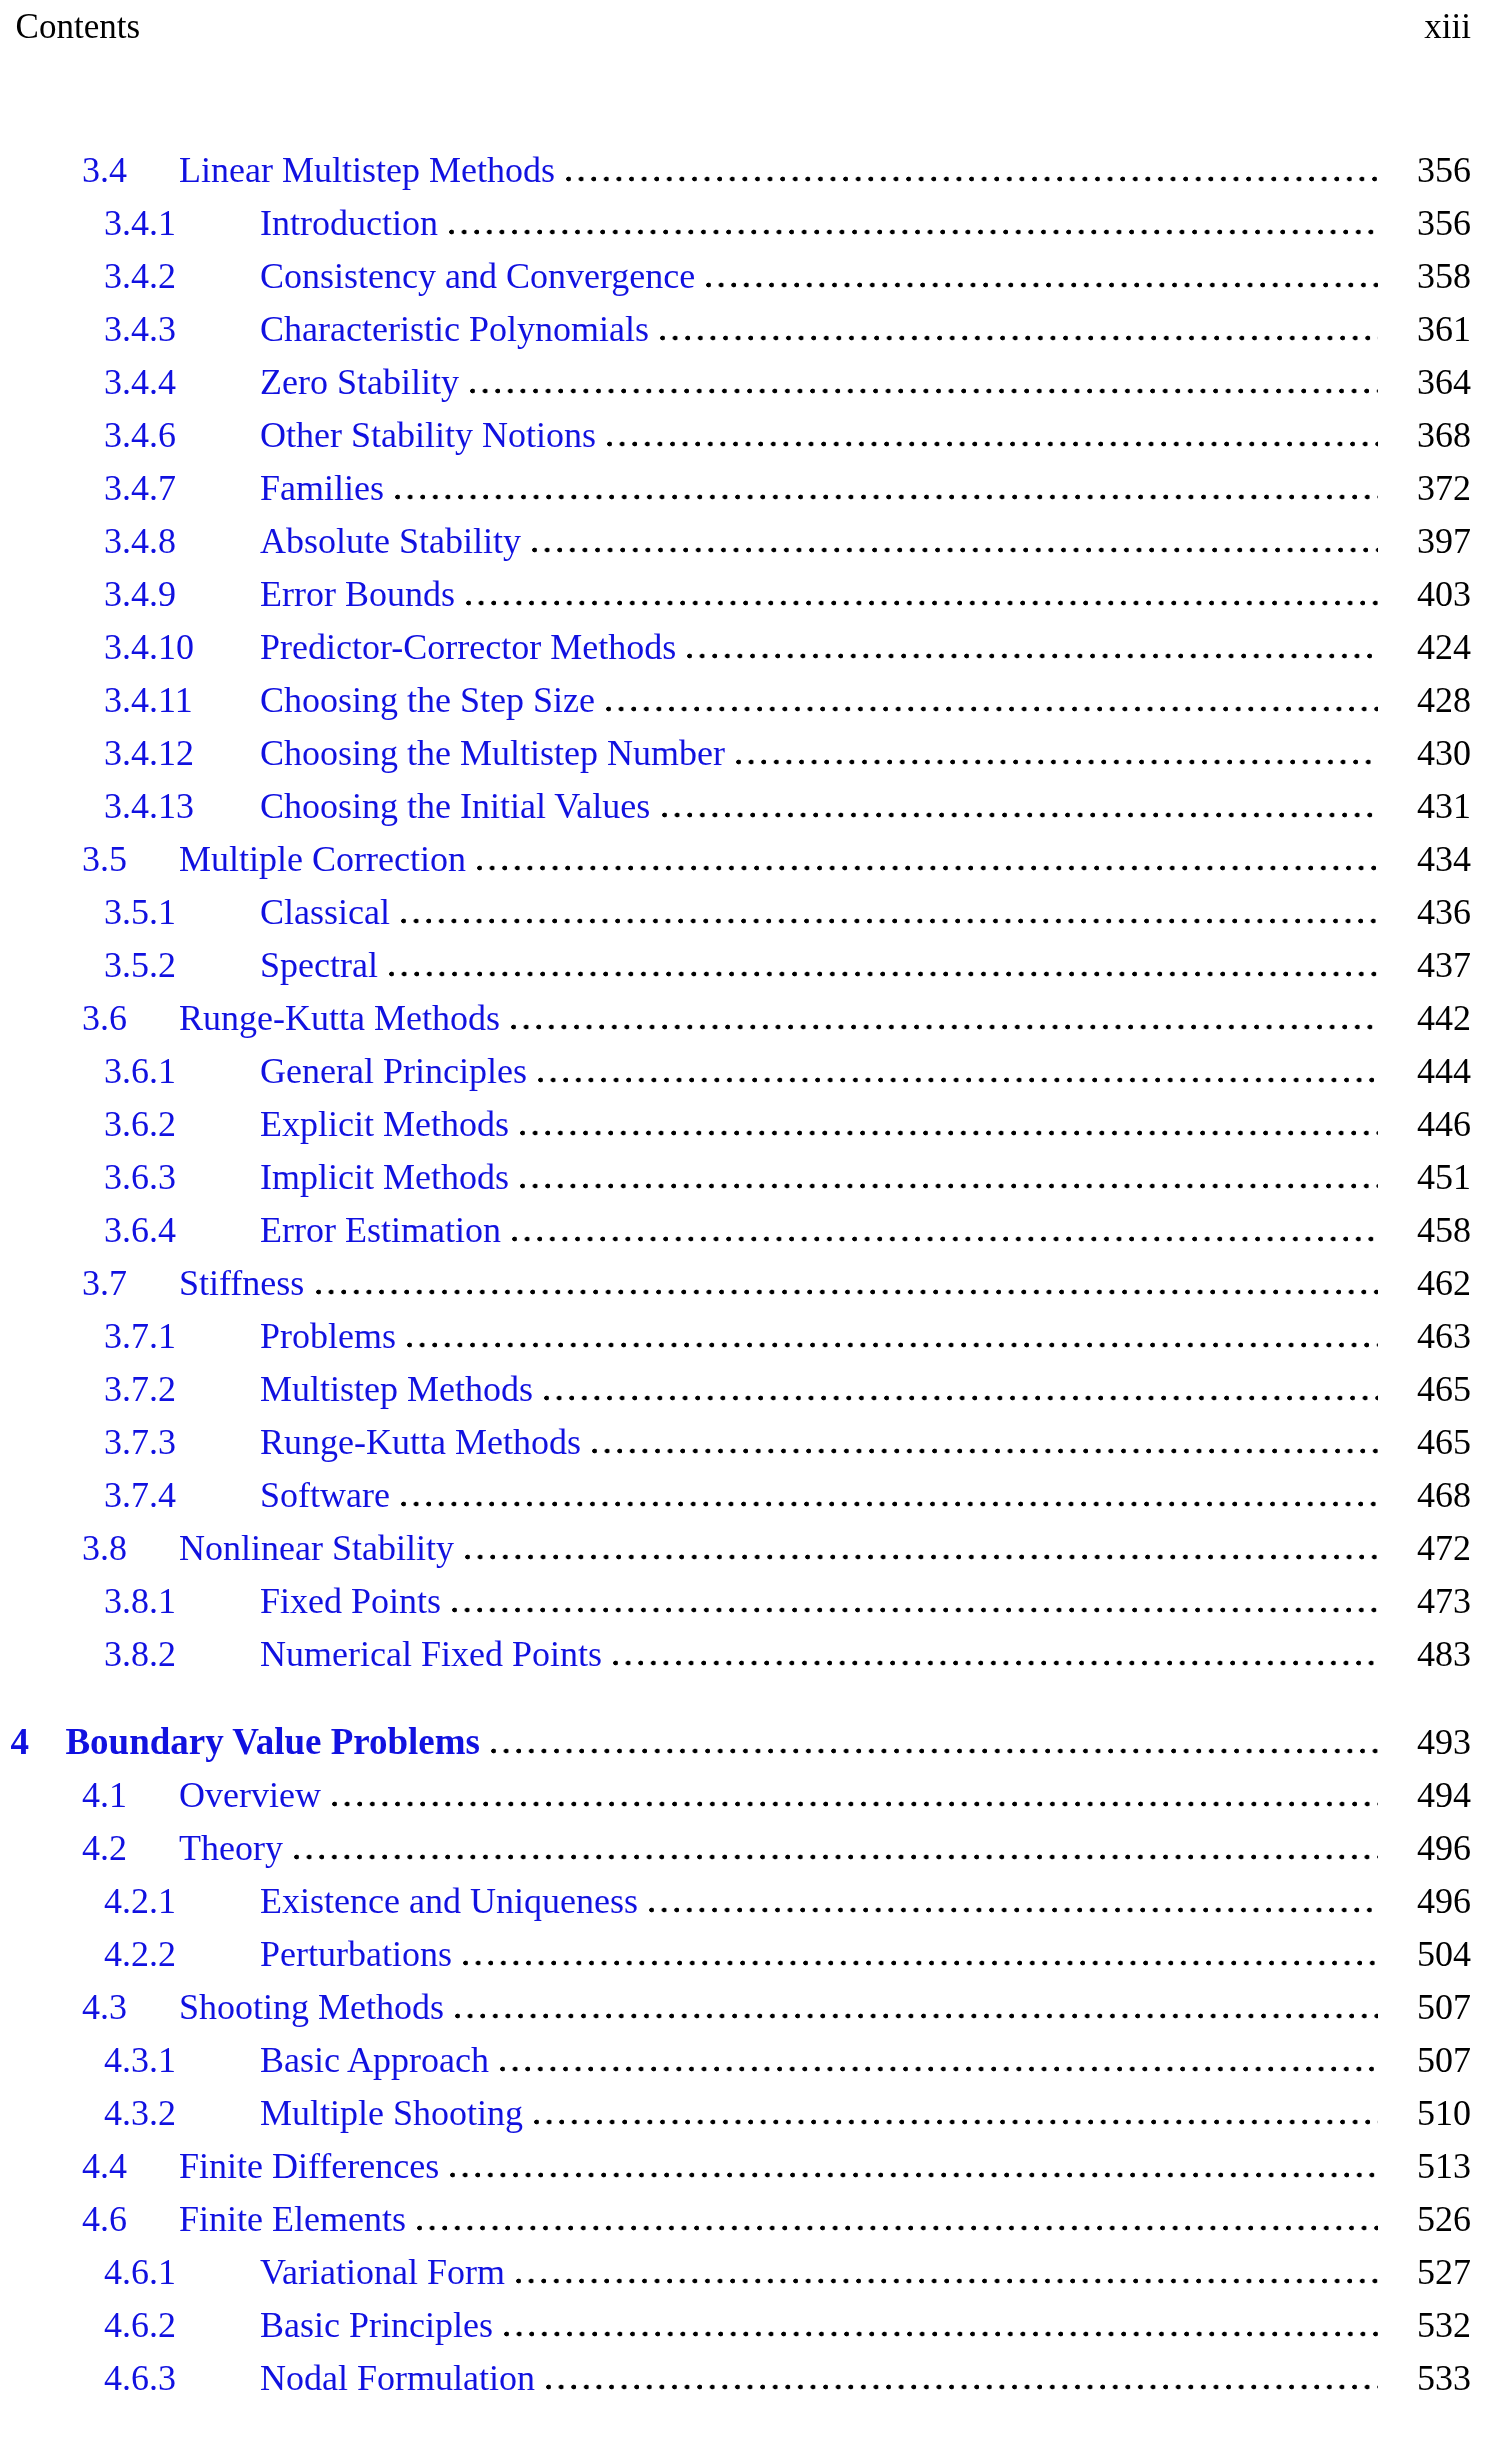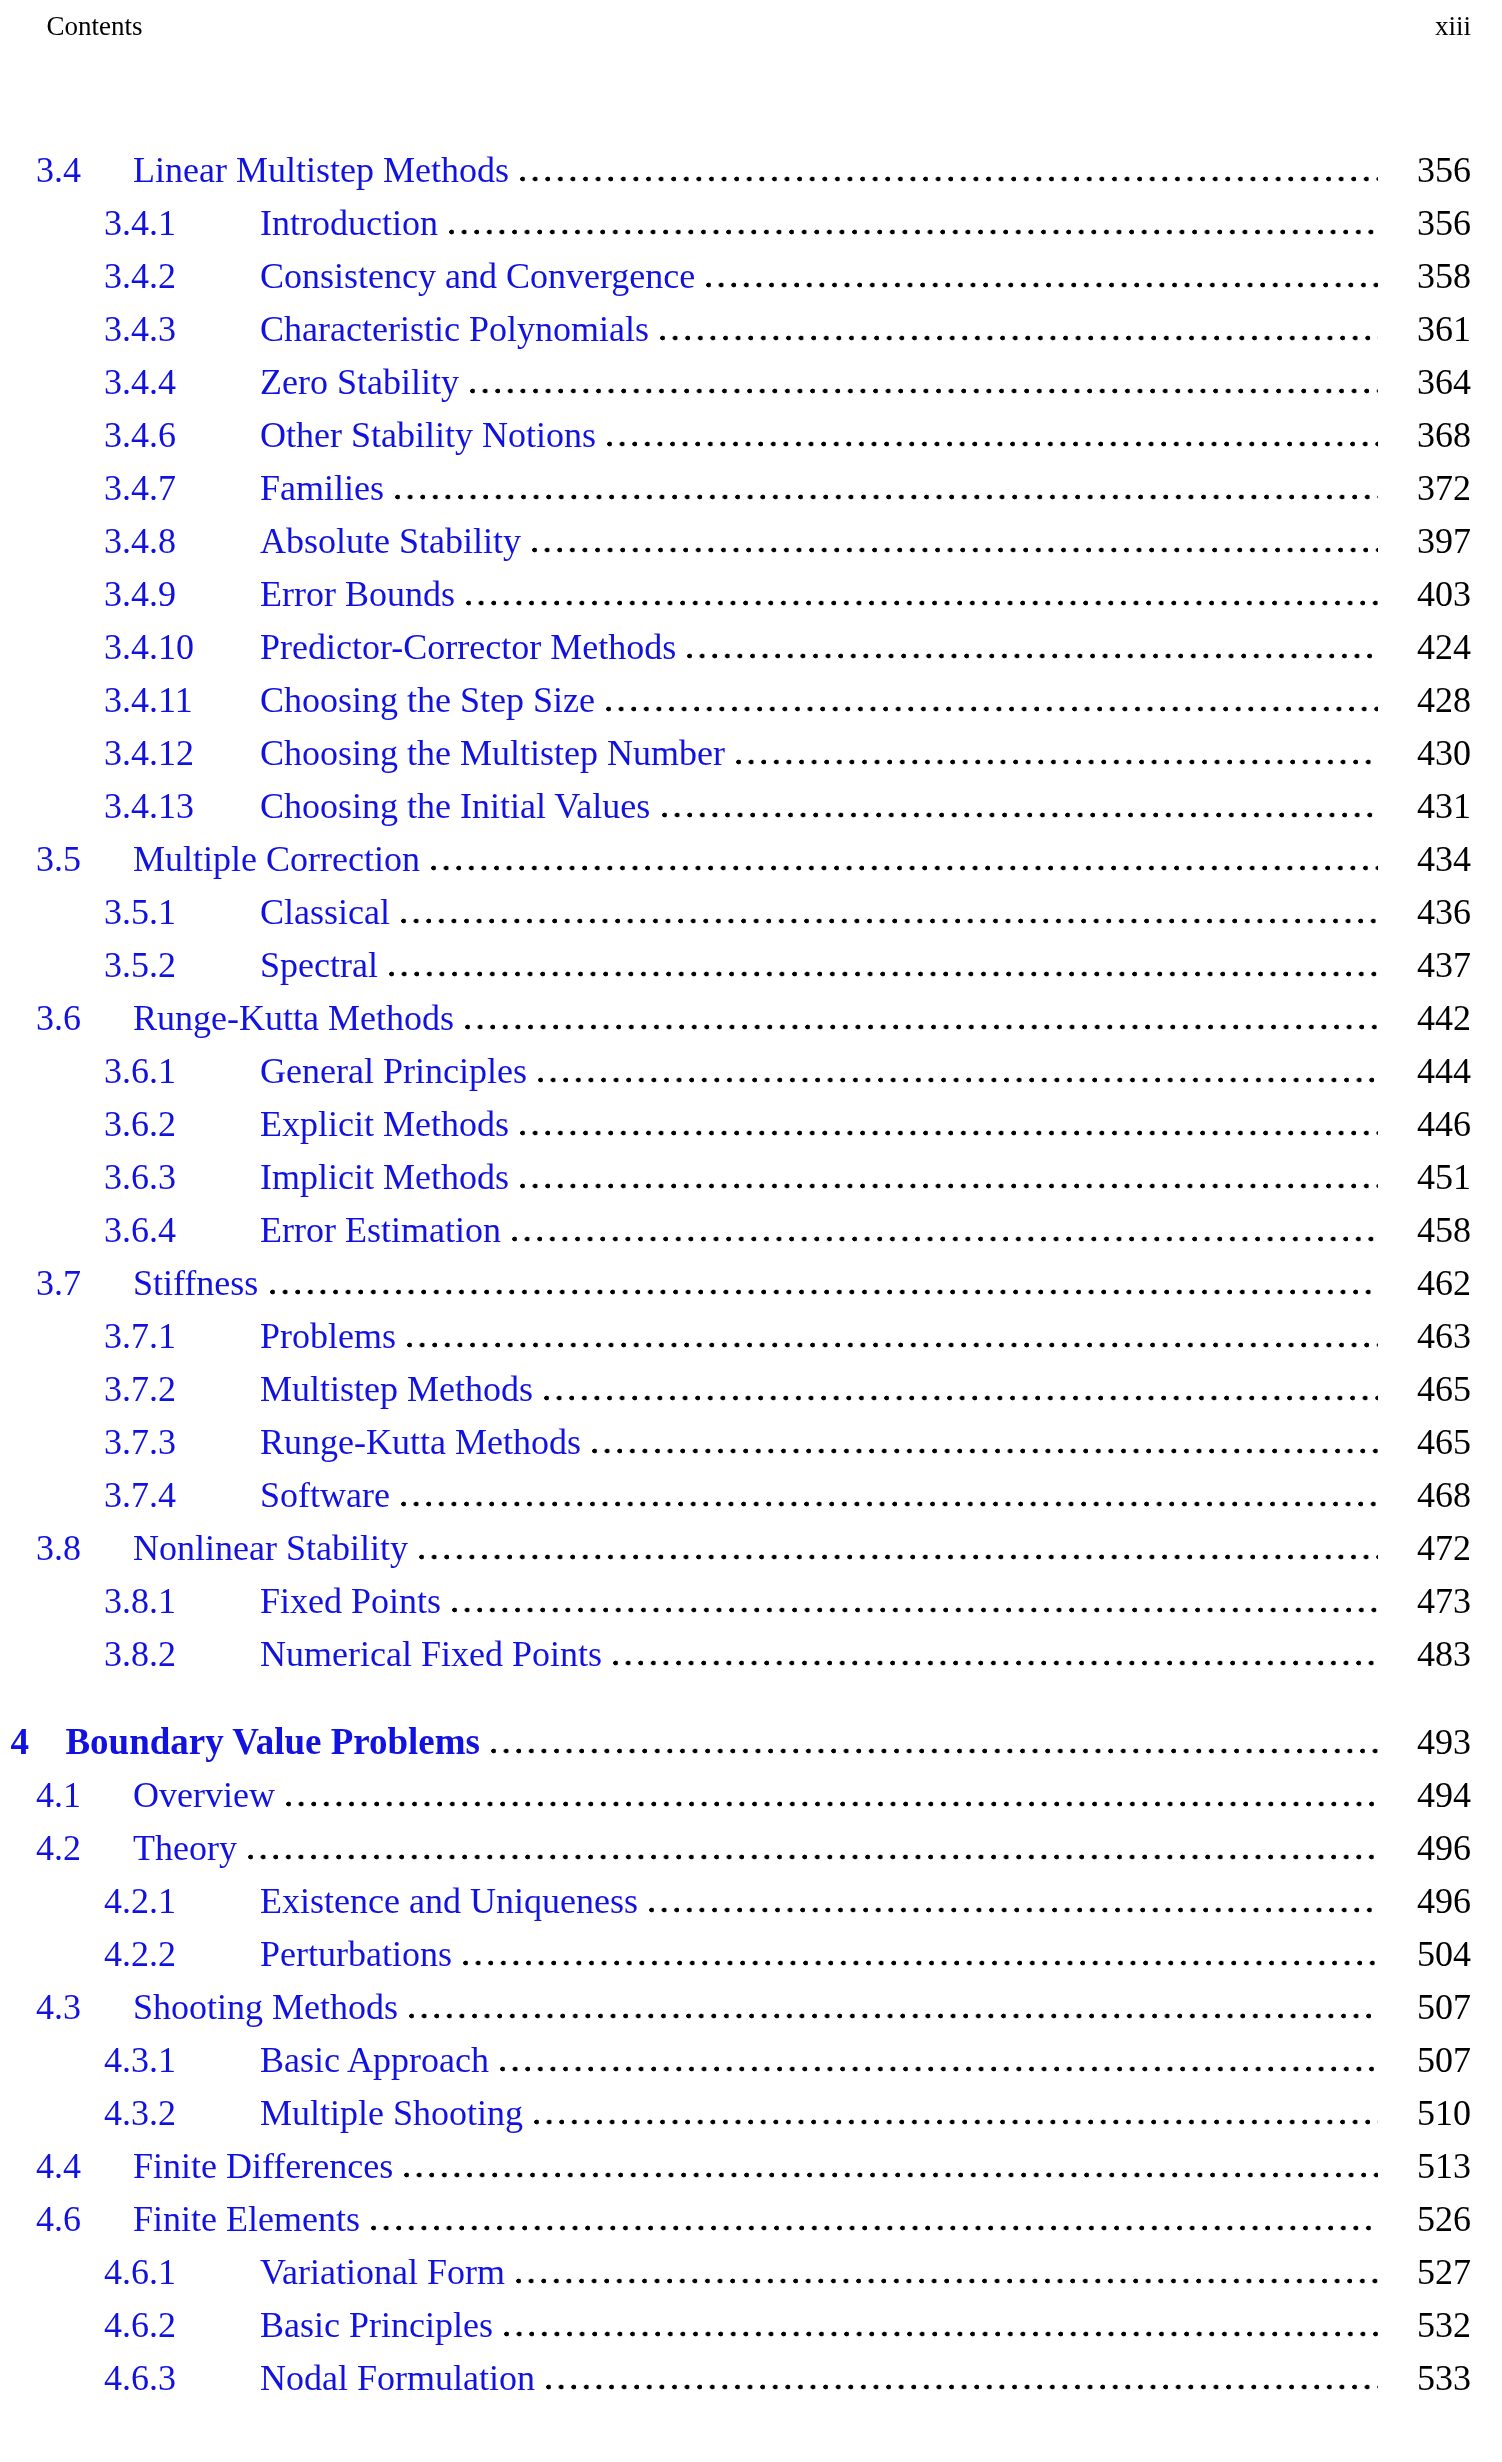--- a/index.html
+++ b/index.html
@@ -12,43 +12,42 @@
     height: 2462px;
     overflow: hidden;
     font-family: "Liberation Serif", "DejaVu Serif", serif;
     color: #000000;
   }
   .pageheader {
     display: flex;
     justify-content: space-between;
     align-items: flex-start;
     padding: 8.7px 32px 0 15.6px;
-    font-size: 27px;
+    font-size: 35px;
     line-height: 35px;
     color: #000000;
-    margin-left: 31px;
   }
   .toc {
     margin-top: 72px;
   }
   .row {
     display: flex;
     align-items: baseline;
     height: 53px;
     line-height: 53px;
     font-size: 36px;
     padding-right: 32px;
     color: #1111e0;
     white-space: nowrap;
   }
   .row .num { flex: none; }
   .row .title { flex: none; }
   .lvl1 { padding-left: 10.4px; font-weight: bold; font-size: 37px; }
   .lvl1 .num { width: 55px; }
-  .lvl2 { padding-left: 36px; }
+  .lvl2 { padding-left: 82px; }
   .lvl2 .num { width: 97px; }
   .lvl3 { padding-left: 104px; }
   .lvl3 .num { width: 156px; }
   .gap-before { margin-top: 35px; }
   .leader {
     flex: 1 1 auto;
     min-width: 0;
     height: 6px;
     margin: 0 24px 0 11.2px;
     background-image: radial-gradient(circle at 2.6px 3px, #000000 2.1px, rgba(0,0,0,0) 2.7px);

